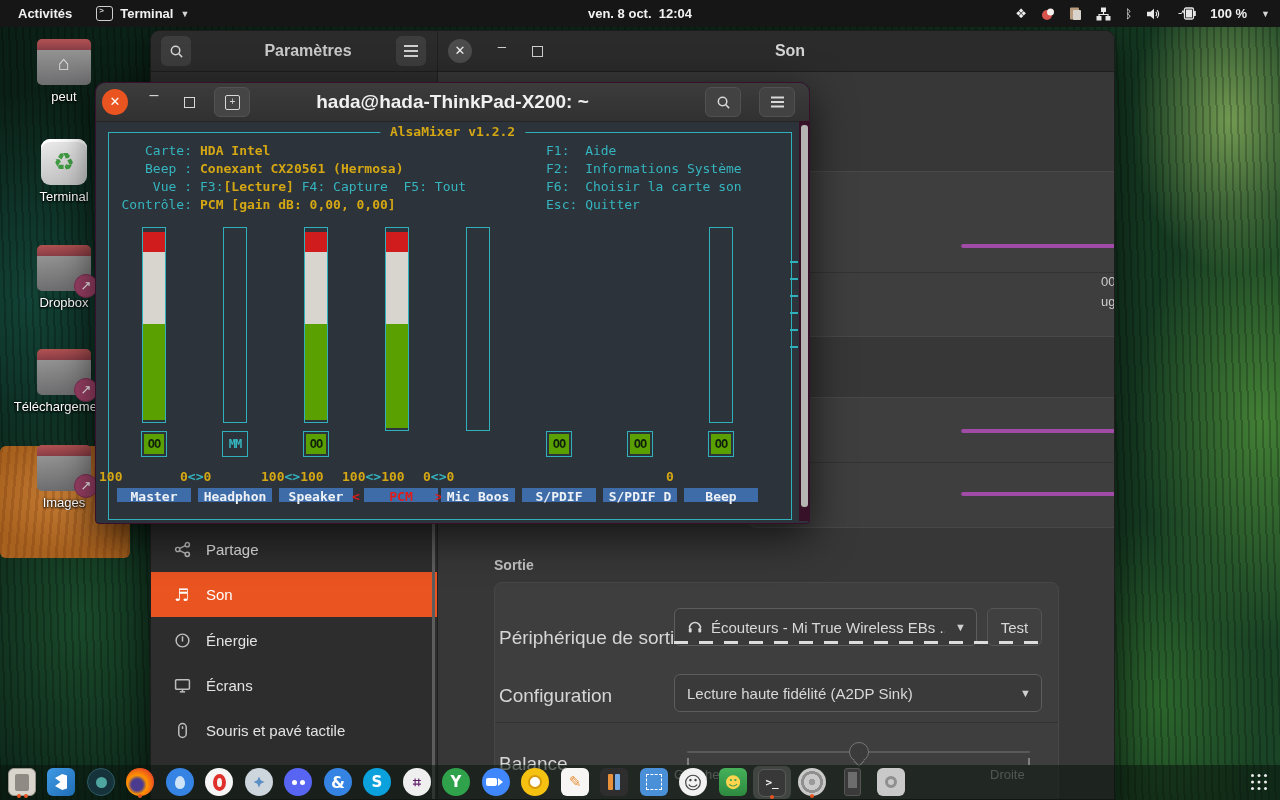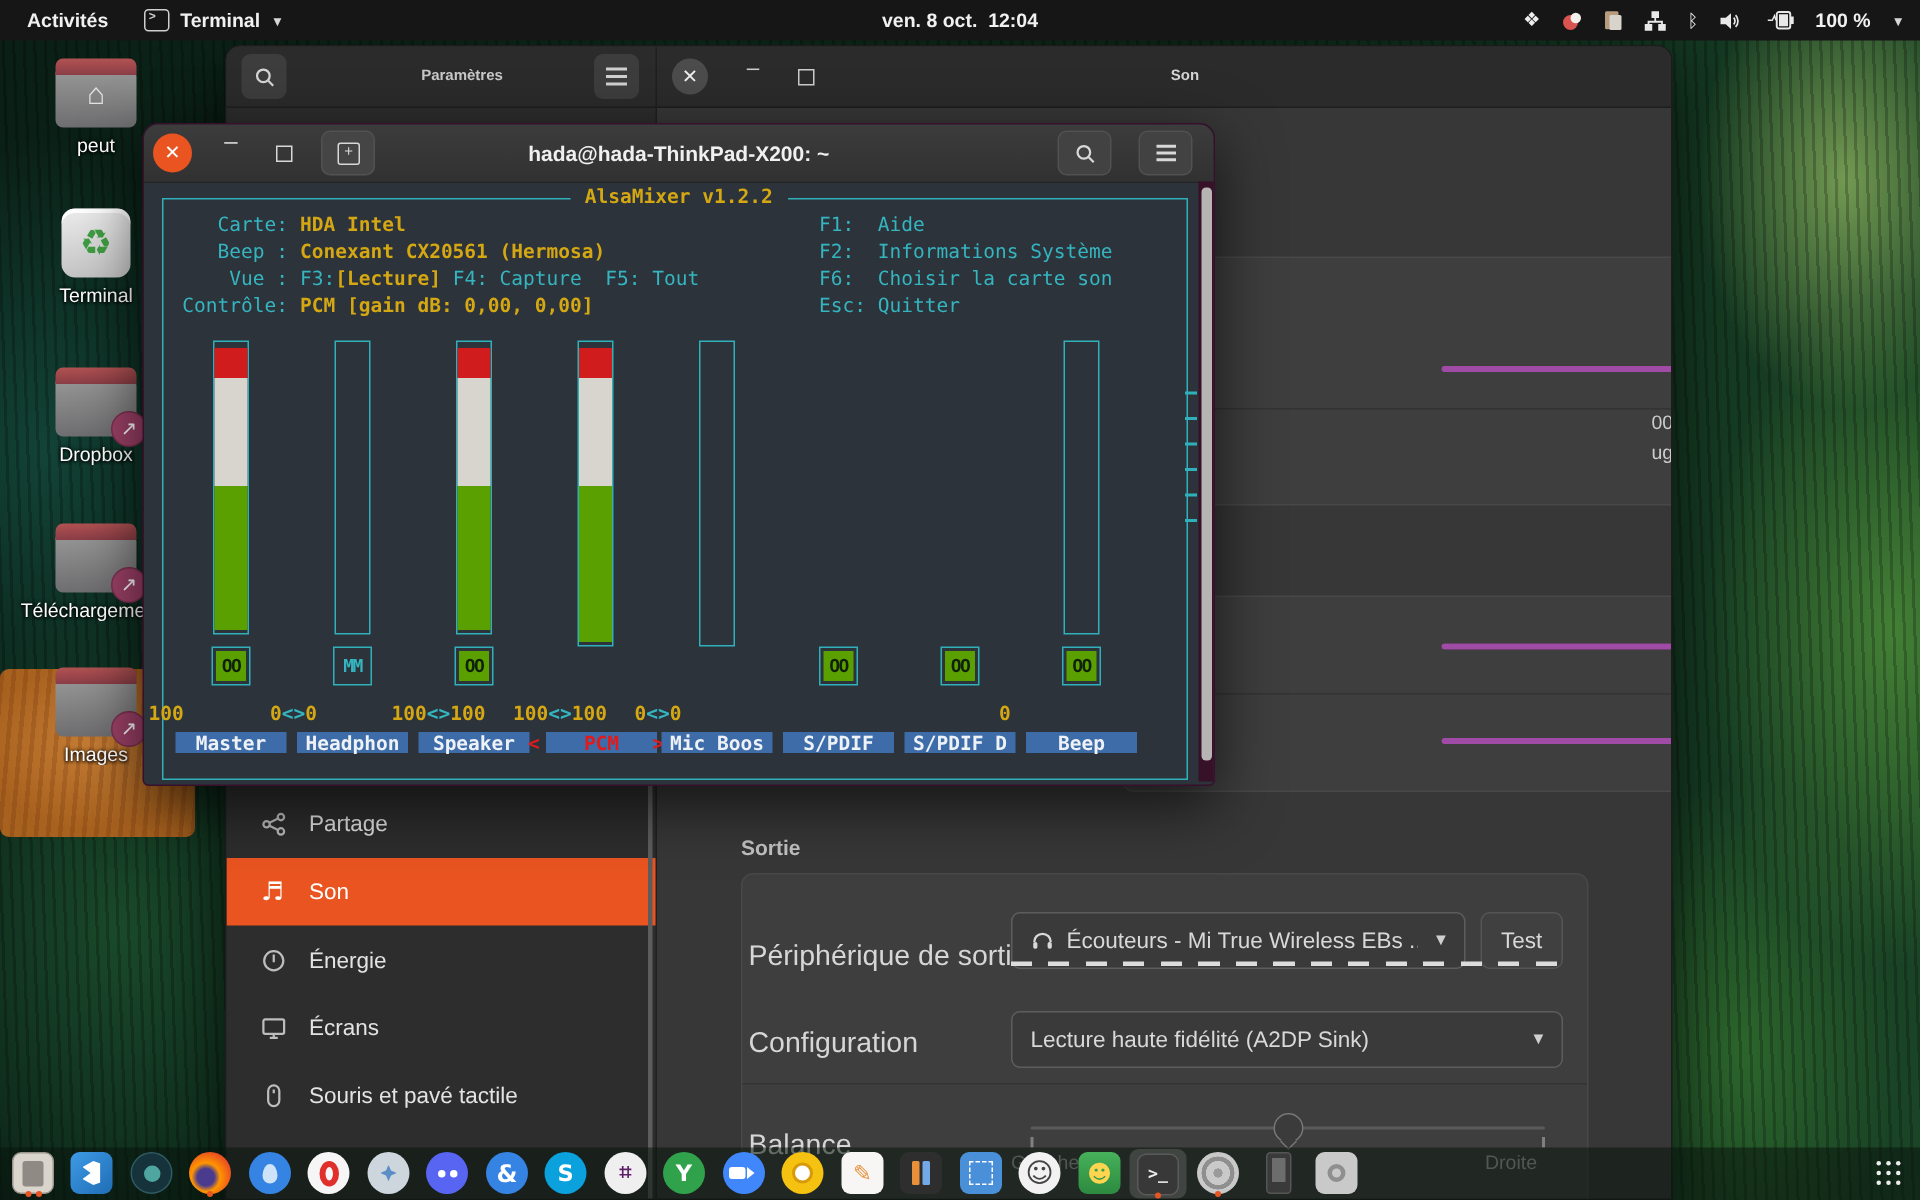--- a/index.html
+++ b/index.html
@@ -54,21 +54,21 @@
   .win{position:absolute;box-shadow:0 12px 42px rgba(0,0,0,.65);}
   
   .settings{left:150px;top:30px;width:965px;height:770px;border-radius:10px 10px 0 0;
     background:#373737;z-index:10;overflow:hidden;border:1px solid #1c1c1c;box-sizing:border-box;}
   .s-header{position:absolute;left:0;top:0;width:100%;height:40px;background:#2b2b2b;
     border-bottom:1px solid #1e1e1e;}
   .s-header-left{position:absolute;left:0;top:0;width:286px;height:40px;border-right:1px solid #1f1f1f;}
   .hbtn{position:absolute;top:5px;width:30px;height:30px;border-radius:6px;background:#3d3d3d;
     display:flex;align-items:center;justify-content:center;color:#d5d5d5;}
   .s-title{position:absolute;left:0;right:12px;top:0;line-height:40px;text-align:center;
-    font-weight:bold;font-size:10px;color:#c9c9c9;margin-left:40px;}
+    font-weight:bold;font-size:16px;color:#c9c9c9;margin-left:40px;}
   .burger i{display:block;width:14px;height:2px;background:#d0d0d0;box-shadow:0 -5px 0 #d0d0d0,0 5px 0 #d0d0d0;}
   .s-header-right{position:absolute;left:287px;right:0;top:0;height:40px;}
   .wc-close{position:absolute;left:10px;top:8px;width:24px;height:24px;border-radius:50%;
     background:#4c4c4c;color:#efefef;font-size:13px;line-height:23px;text-align:center;}
   .wc-min{position:absolute;left:52px;top:4px;width:24px;height:24px;color:#cdcdcd;
     font-size:15px;line-height:22px;text-align:center;}
   .wc-max{position:absolute;left:94px;top:15px;width:9px;height:9px;border:1.5px solid #cdcdcd;}
   
   .s-sidebar{position:absolute;left:0;top:41px;width:286px;bottom:0;background:#2d2d2d;
     border-right:1px solid #202020;}
@@ -115,21 +115,21 @@
     background:linear-gradient(#3c3c3c,#313131);border-bottom:1px solid #242424;}
   .t-close{position:absolute;left:6px;top:6px;width:26px;height:26px;border-radius:50%;background:#E95420;
     color:#fff;font-size:13px;line-height:25px;text-align:center;font-weight:bold;}
   .t-min{position:absolute;left:48px;top:3px;width:20px;height:26px;color:#d8d8d8;text-align:center;}
   .t-max{position:absolute;left:88px;top:14px;width:9px;height:9px;border:1.5px solid #d8d8d8;}
   .t-newtab{position:absolute;left:118px;top:4px;width:36px;height:30px;border-radius:6px;background:#454545;
     border:1px solid #525252;box-sizing:border-box;color:#d8d8d8;}
   .t-newtab .g{position:absolute;left:10px;top:7px;width:13px;height:13px;border:1.5px solid #d8d8d8;
     border-radius:2px;font-size:10px;line-height:12px;text-align:center;}
   .t-title{position:absolute;left:0;right:0;top:0;line-height:38px;text-align:center;color:#f0f0f0;
-    font-weight:bold;font-size:14px;}
+    font-weight:bold;font-size:19px;}
   .t-search{position:absolute;right:68px;top:4px;width:36px;height:30px;border-radius:6px;background:#424242;
     border:1px solid #515151;box-sizing:border-box;display:flex;align-items:center;justify-content:center;color:#d8d8d8;}
   .t-menu{position:absolute;right:14px;top:4px;width:36px;height:30px;border-radius:6px;background:#424242;
     border:1px solid #515151;box-sizing:border-box;display:flex;align-items:center;justify-content:center;}
   .t-menu i{display:block;width:13px;height:1.5px;background:#d8d8d8;box-shadow:0 -4.5px 0 #d8d8d8,0 4.5px 0 #d8d8d8;}
   .t-content{position:absolute;left:0;top:38px;width:713px;height:400px;
     font-family:"DejaVu Sans Mono","Liberation Mono",monospace;font-size:13px;color:#35b5bf;}
   
   .am-frame{position:absolute;left:12px;top:11px;width:682px;height:386px;border:1px solid #2fb0ba;}
   .am-title{position:absolute;left:50%;top:3px;transform:translateX(-50%);background:#2c333b;

